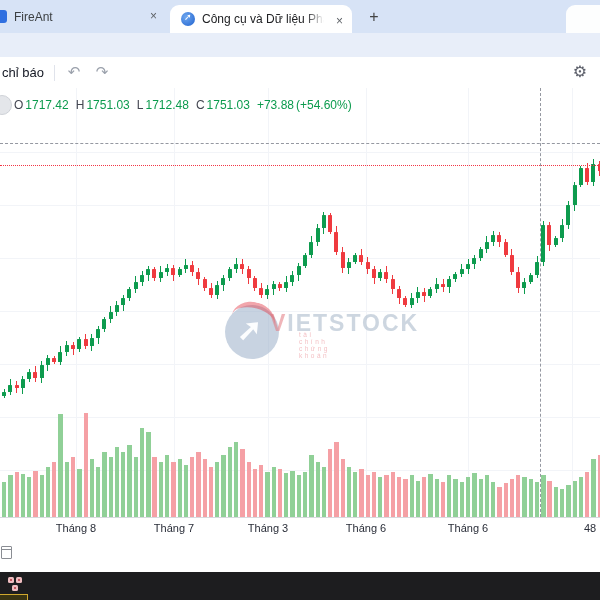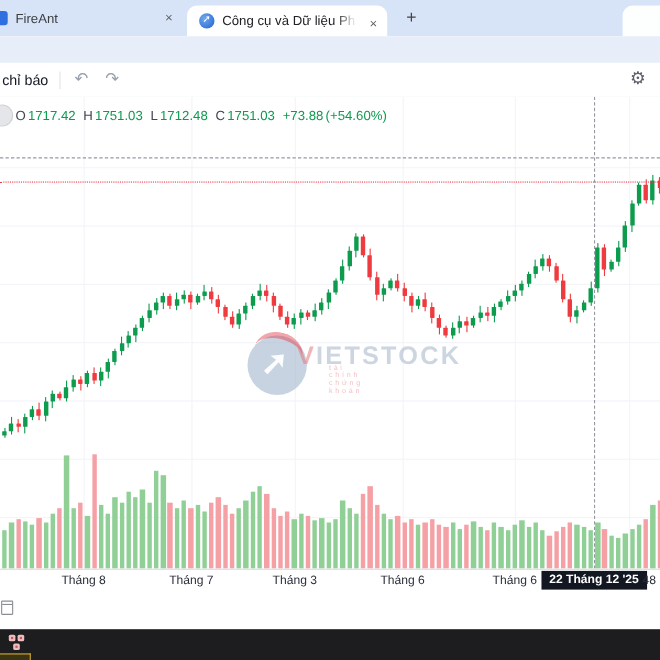--- a/index.html
+++ b/index.html
@@ -430,21 +430,20 @@
       <span class="lab">O</span><span class="val grp">1717.42</span><span class="lab">H</span><span class="val grp">1751.03</span><span class="lab">L</span><span class="val grp">1712.48</span><span class="lab">C</span><span class="val grp">1751.03</span><span class="val">+73.88</span><span class="val">(+54.60%)</span>
     </div>
   </div>
 
   <div class="xaxis">
       <span class="month" style="left: 468px;">Tháng 6</span>
       <span class="month" style="left: 366px;">Tháng 6</span>
       <span class="month" style="left: 268px;">Tháng 3</span>
       <span class="month" style="left: 174px;">Tháng 7</span>
       <span class="month" style="left: 76px;">Tháng 8</span>
-    <div class="cross-label" style="left: 540px;">22 Tháng 12 '25</div>
     <div class="edge-label" style="left: 584px;">48</div>
   </div>
 
   <div class="bottomstrip">
     <span class="panel-icon"></span>
   </div>
   <div class="taskbar">
     <span class="task-icon">
         <i></i>
         <i></i>

